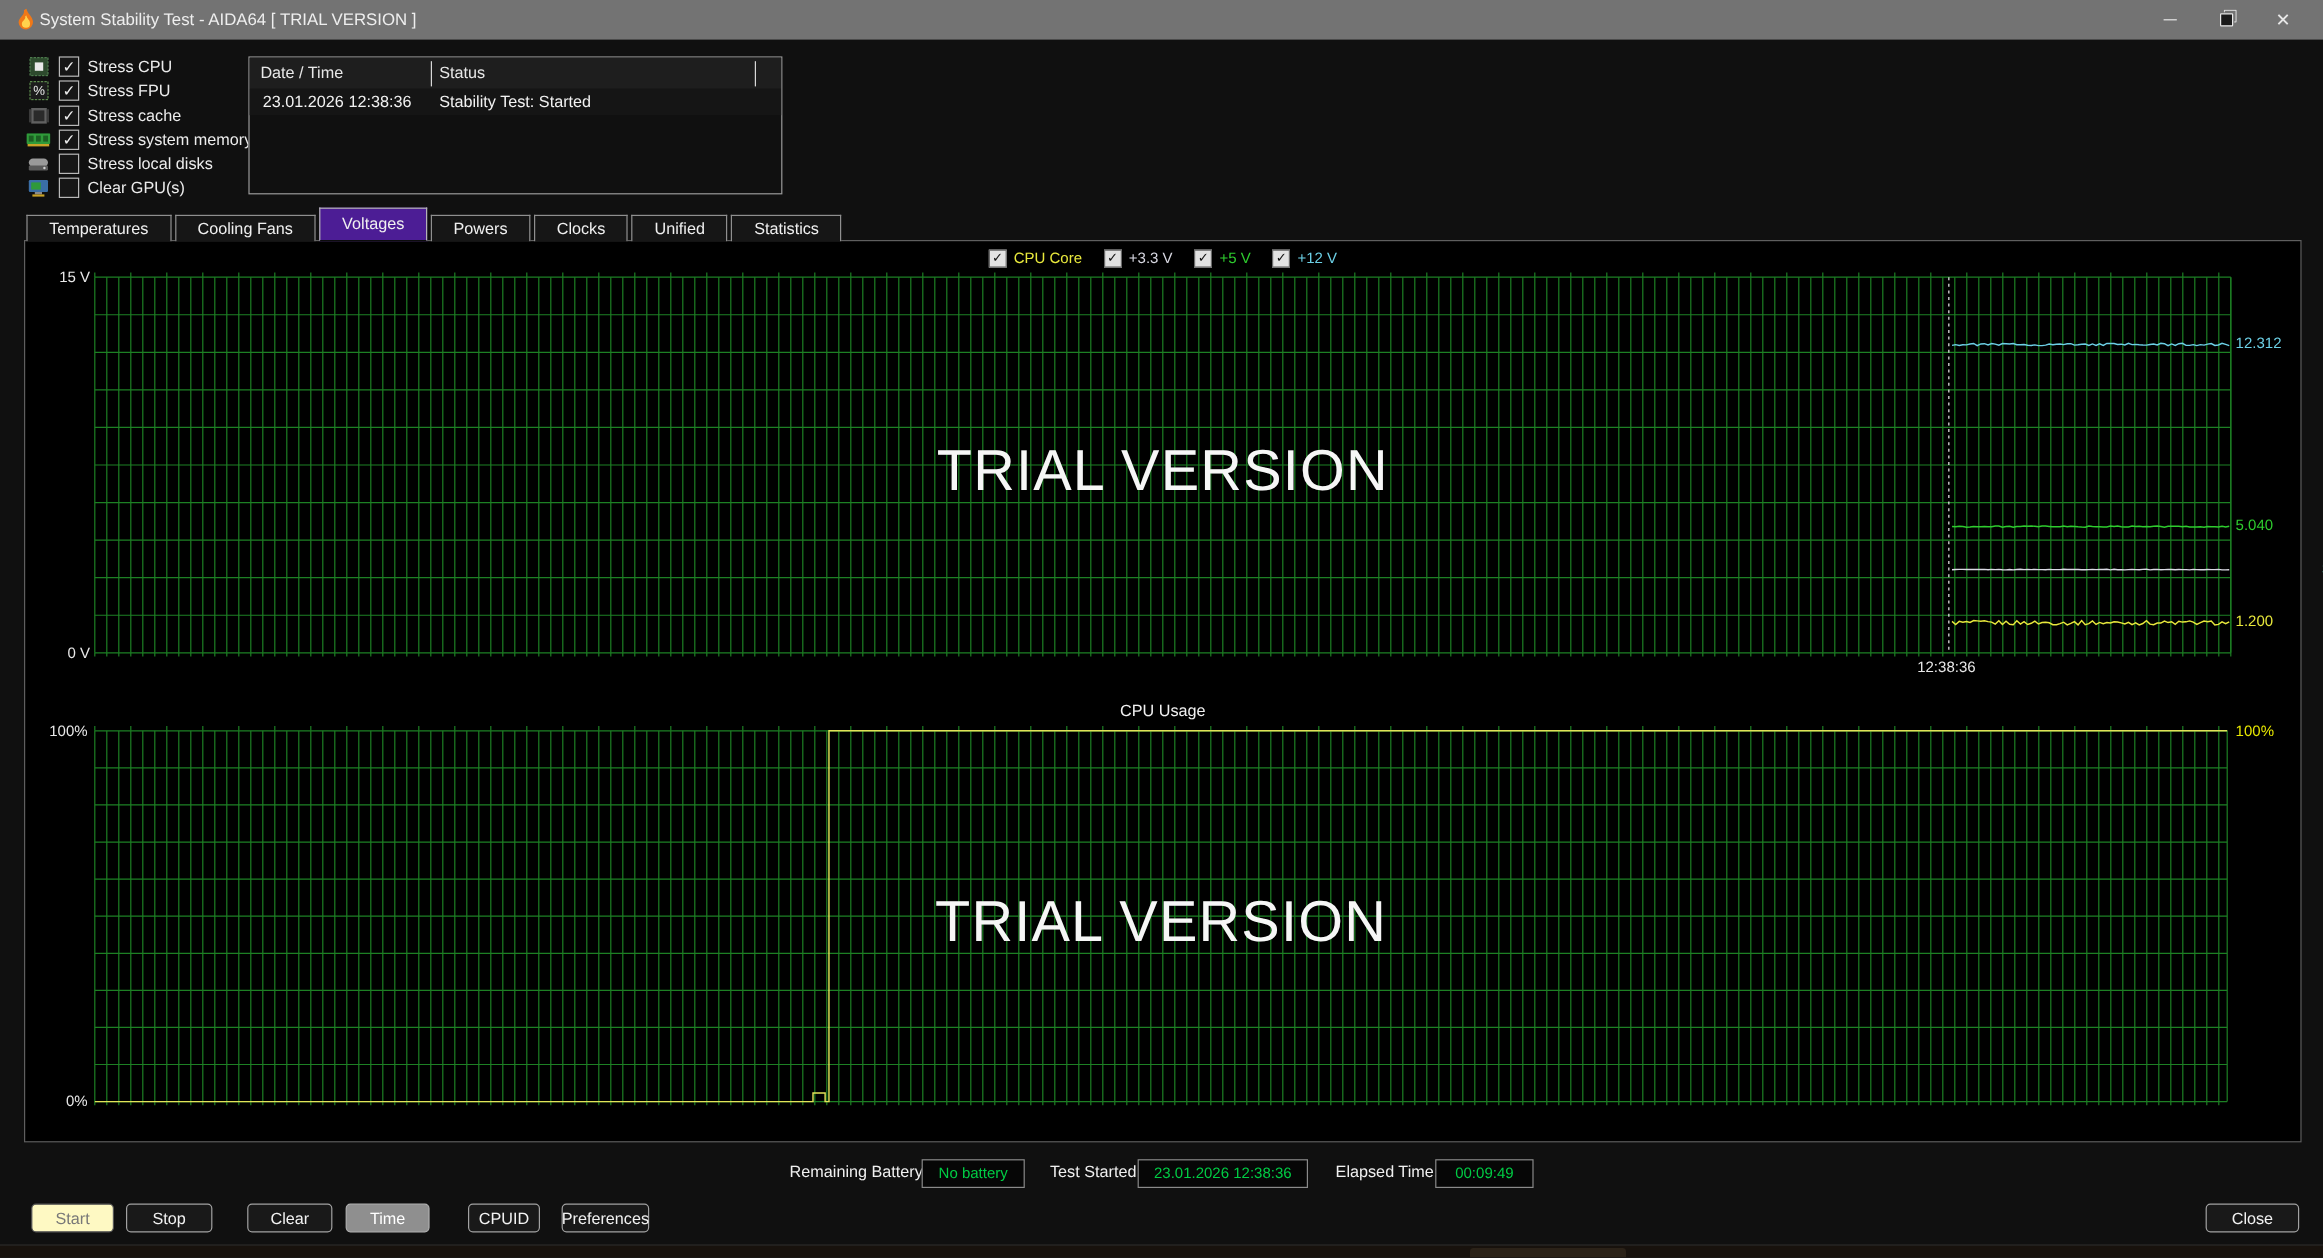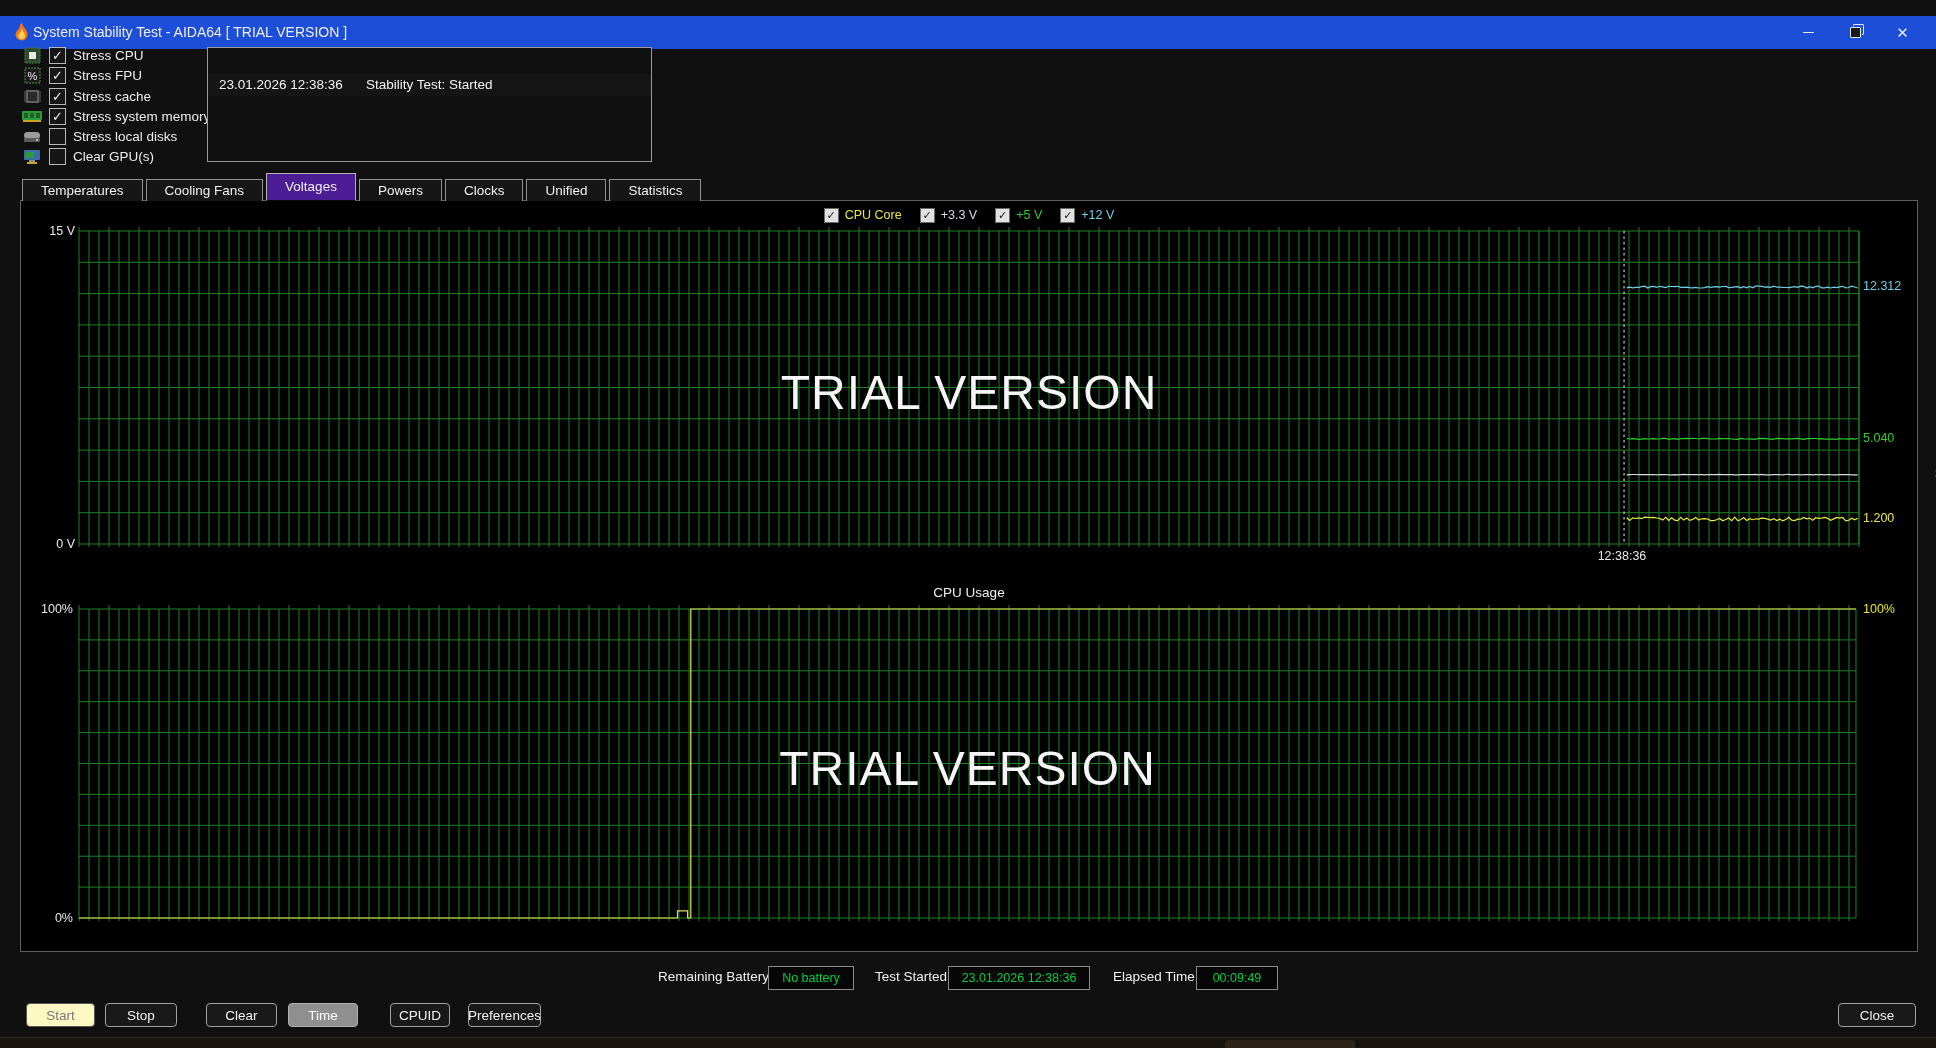--- a/index.html
+++ b/index.html
@@ -1,20 +1,20 @@
 <!DOCTYPE html>
 <html><head>
 <meta charset="utf-8">
 <style>
   html,body{margin:0;padding:0;background:#000;}
   body{width:1936px;height:1048px;font-family:"Liberation Sans",sans-serif;-webkit-font-smoothing:antialiased;}
   .window{position:absolute;left:0;top:0;width:1936px;height:1048px;background:#101010;overflow:hidden;outline:1px solid #3a3a3a;}
 
   
-  .titlebar{position:absolute;left:0;top:16px;width:100%;height:33px;background:#1d4ed8;}
+  .titlebar{position:absolute;left:0;top:0;width:100%;height:33px;background:#737373;}
   .title-text{position:absolute;left:33px;top:0;height:33px;line-height:33px;color:#eeeeee;font-size:14px;}
   .flame{position:absolute;left:13px;top:7px;width:17px;height:19px;}
   .wbtn{position:absolute;top:0;width:47px;height:33px;display:flex;align-items:center;justify-content:center;color:#e8e8e8;}
   .wbtn-min{left:1785px;}
   .wbtn-restore{left:1832px;}
   .wbtn-close{left:1879px;font-size:15px;}
   .min-glyph{display:inline-block;width:11px;border-top:1px solid #e8e8e8;}
   .restore-glyph{position:relative;display:inline-block;width:9px;height:9px;border:1px solid #e8e8e8;border-radius:1px;background:#1b1b1b;}
   .restore-glyph::before{content:"";position:absolute;left:2px;top:-4px;width:9px;height:9px;border:1px solid #e8e8e8;border-radius:1px;clip-path:polygon(0 0,100% 0,100% 100%,80% 100%,80% 20%,0 20%);}
 
@@ -148,20 +148,26 @@
           <rect x="3" y="3" width="8" height="6" fill="#2f9a3a"></rect>
           <rect x="6" y="11" width="6" height="2" fill="#8a8a8a"></rect>
           <rect x="4" y="13" width="10" height="2" fill="#c9a227"></rect>
         </svg>
     </span>
     <span class="cb"></span>
     <span class="slabel">Clear GPU(s)</span>
   </div>
 
   <div class="log-table">
+    <div class="log-header">
+      <span class="log-h-cell" style="left:9px">Date / Time</span>
+      <span class="log-h-cell" style="left:158px">Status</span>
+      <span class="log-sep" style="left:151px"></span>
+      <span class="log-sep" style="left:421px"></span>
+    </div>
     <div class="log-row">
       <span class="log-cell" style="left:11px">23.01.2026 12:38:36</span>
       <span class="log-cell" style="left:158px">Stability Test: Started</span>
     </div>
   </div>
 
   <div class="tabstrip">
     <span class="tab">Temperatures</span>
     <span class="tab">Cooling Fans</span>
     <span class="tab active">Voltages</span>

